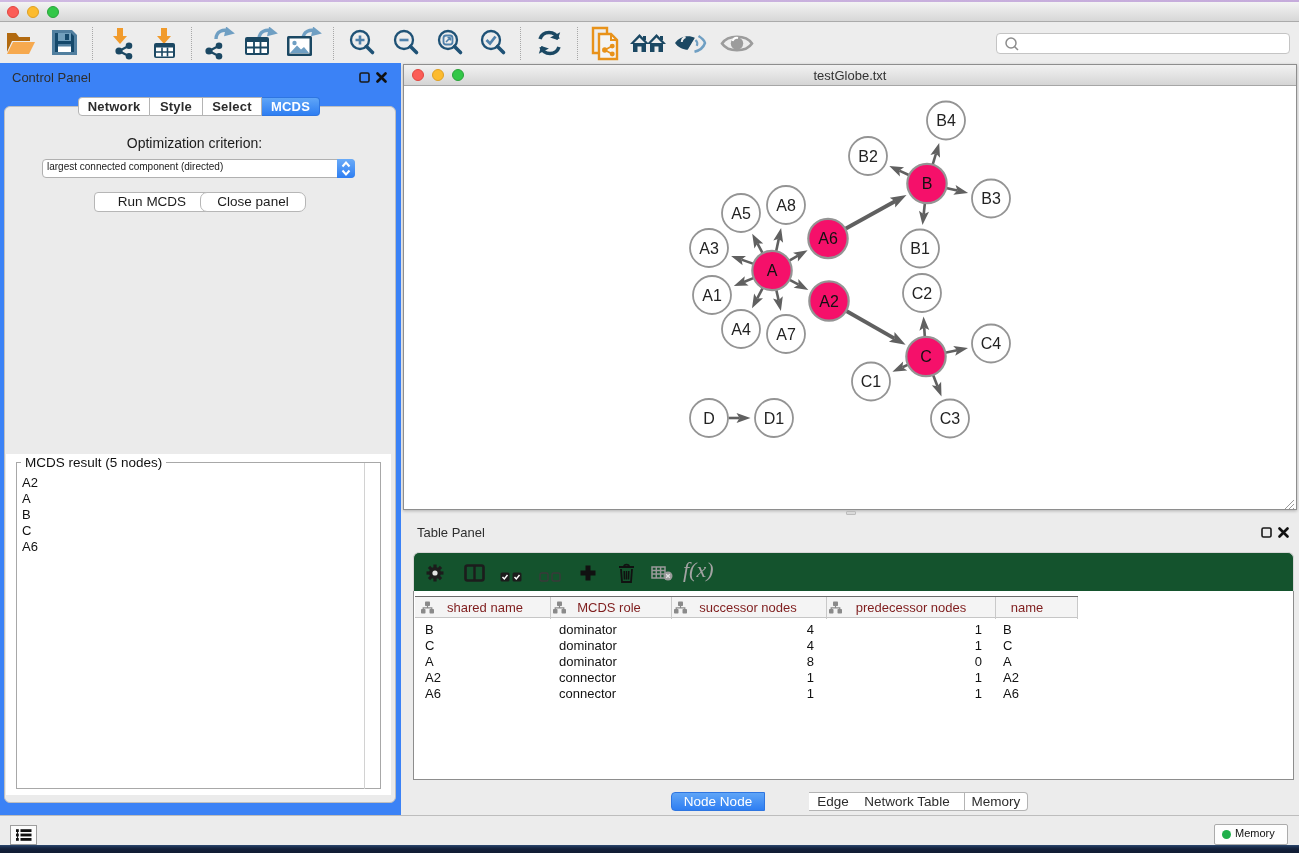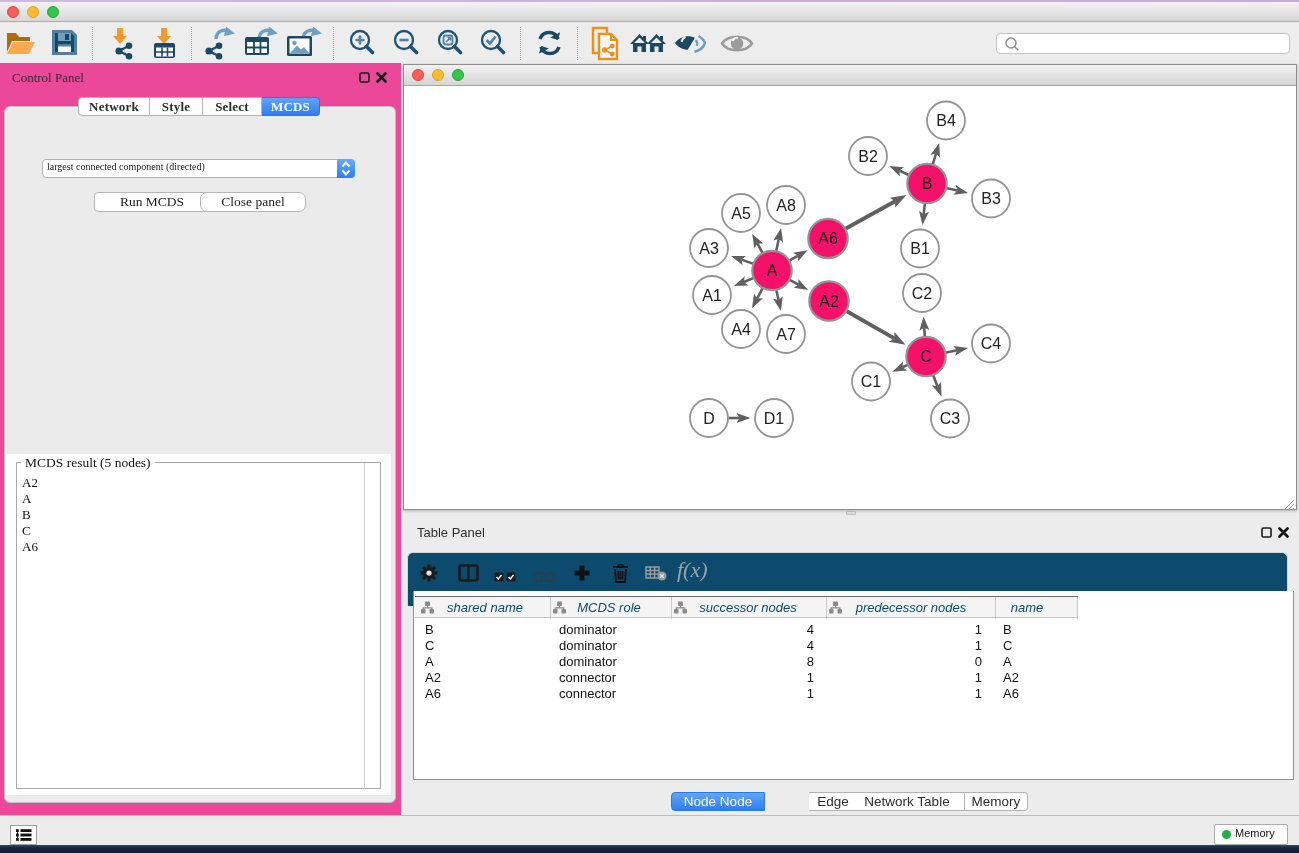--- a/index.html
+++ b/index.html
@@ -15,21 +15,21 @@
 #titlebar .title { position:absolute; left:0; right:0; top:3px; text-align:center; font-size:13px; color:#3c3c3c; }
 .tl { position:absolute; width:12px; height:12px; border-radius:50%; top:6px; }
 #titlebar .tl { top:4px; }
 
 #toolbar { left:0; top:23px; width:1299px; height:40px; background:#ededed; }
 .sep { position:absolute; top:4px; height:33px; width:0; border-left:1px dotted #a8a8a8; }
 .tbi { position:absolute; top:3px; }
 #searchbox { position:absolute; left:996px; top:10px; width:294px; height:21px; background:#fff; border:1px solid #c4c4c4; border-radius:4px; }
 
 
-#cpanel { left:0; top:63px; width:401px; height:752px; background:#ec4899;font-family:Liberation Serif, serif; }
+#cpanel { left:0; top:63px; width:401px; height:752px; background:#3b82f6; }
 #cpanel .ptitle { position:absolute; left:12px; top:7px; font-size:13px; color:#2e2e2e; }
 .wicons { position:absolute; }
 #cpTabs { position:absolute; top:34px; left:78px; height:19px; }
 .tab { position:absolute; top:0; height:19px; background:#ffffff; border:1px solid #b4b4b4; font-size:13px; font-weight:bold; color:#2c2c2c; text-align:center; line-height:18px; letter-spacing:0.2px; }
 .tab.sel { background:linear-gradient(#5fa5f7,#2e7ef2); color:#fff; border-color:#2e75e0;text-align:center; }
 #tabpane { position:absolute; left:4px; top:43px; width:392px; height:697px; border:1px solid #bfbfbf; border-radius:6px; background:#ebebeb; }
 #optlabel { position:absolute; left:0; width:389px; top:72px; text-align:center; font-size:14px; color:#1c1c1c; }
 #dropdown { position:absolute; left:42px; top:96px; width:313px; height:19px; background:#fff; border:1px solid #b0b0b0; border-radius:4px; }
 #dropdown .dtext { position:absolute; left:4px; top:0.5px; font-size:10px; color:#1a1a1a; }
 #dropdown .stepper { position:absolute; right:-1px; top:-1px; width:18px; height:19px; background:linear-gradient(#6aabf8,#2e7ef2); border-radius:0 4px 4px 0; }
@@ -43,25 +43,25 @@
 
 #netwin { left:403px; top:64px; width:894px; height:446px; background:#ffffff; border:1px solid #8e8e8e; box-shadow:0 1px 3px rgba(0,0,0,0.25); }
 #netwin .wtitle { position:absolute; left:0; top:0; width:892px; height:21px; background:linear-gradient(#f2f2f2,#d5d5d5); border-bottom:1px solid #a6a6a6; }
 #netwin .wtitle .title { position:absolute; left:0; right:0; top:3px; text-align:center; font-size:13px; color:#333; }
 #graphwrap { position:absolute; left:0; top:22px; width:892px; height:422px; background:#fff; }
 #grip { position:absolute; right:1px; bottom:1px; width:12px; height:12px; }
 
 
 #tpanel { left:403px; top:515px; width:896px; height:300px; background:#ececec; }
 #tpanel .ptitle { position:absolute; left:14px; top:10px; font-size:13px; color:#2e2e2e; }
-#tbox-toolbar { position:absolute; left:4px; top:37px; width:881px; height:54px; background:#0c4a6e; border:1px solid #d6d6d6; border-bottom:none; border-radius:6px 6px 0 0; }
+#tbox-toolbar { position:absolute; left:10px; top:37px; width:881px; height:54px; background:#14532d; border:1px solid #d6d6d6; border-bottom:none; border-radius:6px 6px 0 0; }
 #tbox { position:absolute; left:10px; top:76px; width:881px; height:189px; background:#ffffff; border:1px solid #8d8d8d; border-top:none; }
 #thead { position:absolute; left:1px; top:5px; width:663px; height:22px; background:#f4f4f4; border-top:1px solid #6a6a6a; border-bottom:1px solid #c6c6c6; }
 .hsep { position:absolute; top:0; height:22px; width:0; border-left:1px solid #c9c9c9; }
-.hlabel { position:absolute; top:3px; font-size:13px; color:#0c4a6e;font-style:italic; }
+.hlabel { position:absolute; top:3px; font-size:13px; color:#7f1d1d; }
 .trow { position:absolute; font-size:13px; color:#111; }
 .bTabs { position:absolute; top:277px; height:19px; }
 .bTabs .tab { font-weight:normal; font-size:13.5px; letter-spacing:0; }
 
 
 #statusbar { left:0; top:815px; width:1299px; height:30px; background:#ececec; border-top:1px solid #bdbdbd; }
 #listbtn { position:absolute; left:10px; top:9px; width:27px; height:20px; background:#fbfbfb; border:1px solid #9d9d9d; }
 #membtn { position:absolute; right:11px; top:8px; width:74px; height:21px; background:#fdfdfd; border:1px solid #ababab; border-radius:2px; font-size:11px; color:#111; }
 #deskBottom { left:0; top:845px; width:1299px; height:8px; background:linear-gradient(#2c4a72 0px,#1b2f4e 2px,#13203a 4px,#101c33 8px); }
 </style>
@@ -225,20 +225,21 @@
       <svg class="wicons" style="left:376px;top:9px;" width="11" height="11" viewBox="0 0 11 11">
         <path d="M1.5 1.5 L9.5 9.5 M1.5 9.5 L9.5 1.5" stroke="#111" stroke-width="2.6" stroke-linecap="round"></path>
       </svg>
   <div id="tabpane"></div>
   <div id="cpTabs">
     <div class="tab" style="left:0; width:72px; border-radius:4px 0 0 4px;">Network</div>
     <div class="tab" style="left:72px; width:53px; border-left:none;">Style</div>
     <div class="tab" style="left:125px; width:59px; border-left:none;">Select</div>
     <div class="tab sel" style="left:184px; width:58px; border-left:none; border-radius:0 4px 4px 0;">MCDS</div>
   </div>
+  <div id="optlabel">Optimization criterion:</div>
   <div id="dropdown">
     <div class="dtext">largest connected component (directed)</div>
     <div class="stepper"><svg width="18" height="19" viewBox="0 0 18 19">
             <path d="M5.5 7.5 L9 3.5 L12.5 7.5 M5.5 11.5 L9 15.5 L12.5 11.5" stroke="#fff" stroke-width="2" fill="none"></path>
           </svg></div>
   </div>
   <div class="btn" style="left:94px; top:129px; width:116px;">Run MCDS</div>
   <div class="btn" style="left:200px; top:129px; width:106px;border-radius:7px;">Close panel</div>
   <div id="resultPanel">
     <div id="fieldset">
@@ -247,20 +248,21 @@
       <div id="mcdslist">A2<br>A<br>B<br>C<br>A6</div>
     </div>
   </div>
 </div>
 
 <div class="abs" id="netwin">
   <div class="wtitle">
     <div class="tl" style="left:8px;top:4px;background:#fb5d57;border:1px solid #e14640;"></div>
     <div class="tl" style="left:28px;top:4px;background:#fcbb2f;border:1px solid #dfa023;"></div>
     <div class="tl" style="left:48px;top:4px;background:#33c748;border:1px solid #2aa33b;"></div>
+    <div class="title">testGlobe.txt</div>
   </div>
   <div id="graphwrap"><svg id="graph" width="893" height="423" font-family="Liberation Sans, sans-serif">
           <line x1="358.7" y1="166.3" x2="353.4" y2="156.4" stroke="#606060" stroke-width="2.6"></line>
           <polygon points="348.2,146.7 359.2,156.6 353.4,156.4 350.4,161.4" fill="#606060"></polygon>
           <line x1="372.1" y1="164.4" x2="374.8" y2="151.7" stroke="#606060" stroke-width="2.6"></line>
           <polygon points="377.1,141.0 379.1,155.7 374.8,151.7 369.3,153.6" fill="#606060"></polygon>
           <line x1="349.6" y1="176.9" x2="337.5" y2="172.6" stroke="#606060" stroke-width="2.6"></line>
           <polygon points="327.1,168.9 342.0,168.9 337.5,172.6 338.6,178.3" fill="#606060"></polygon>
           <line x1="349.9" y1="190.9" x2="339.9" y2="195.0" stroke="#606060" stroke-width="2.6"></line>
           <polygon points="329.8,199.1 340.8,189.2 339.9,195.0 344.6,198.5" fill="#606060"></polygon>

